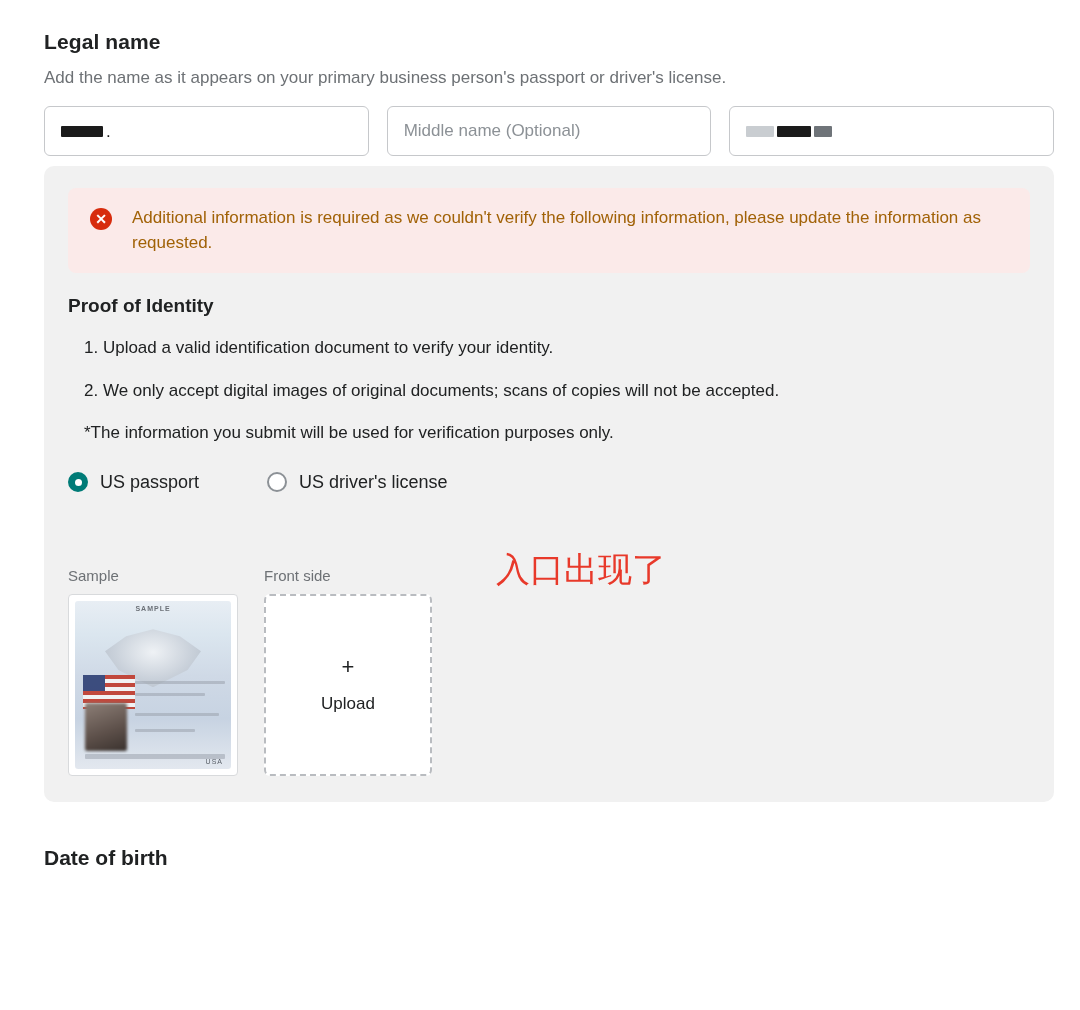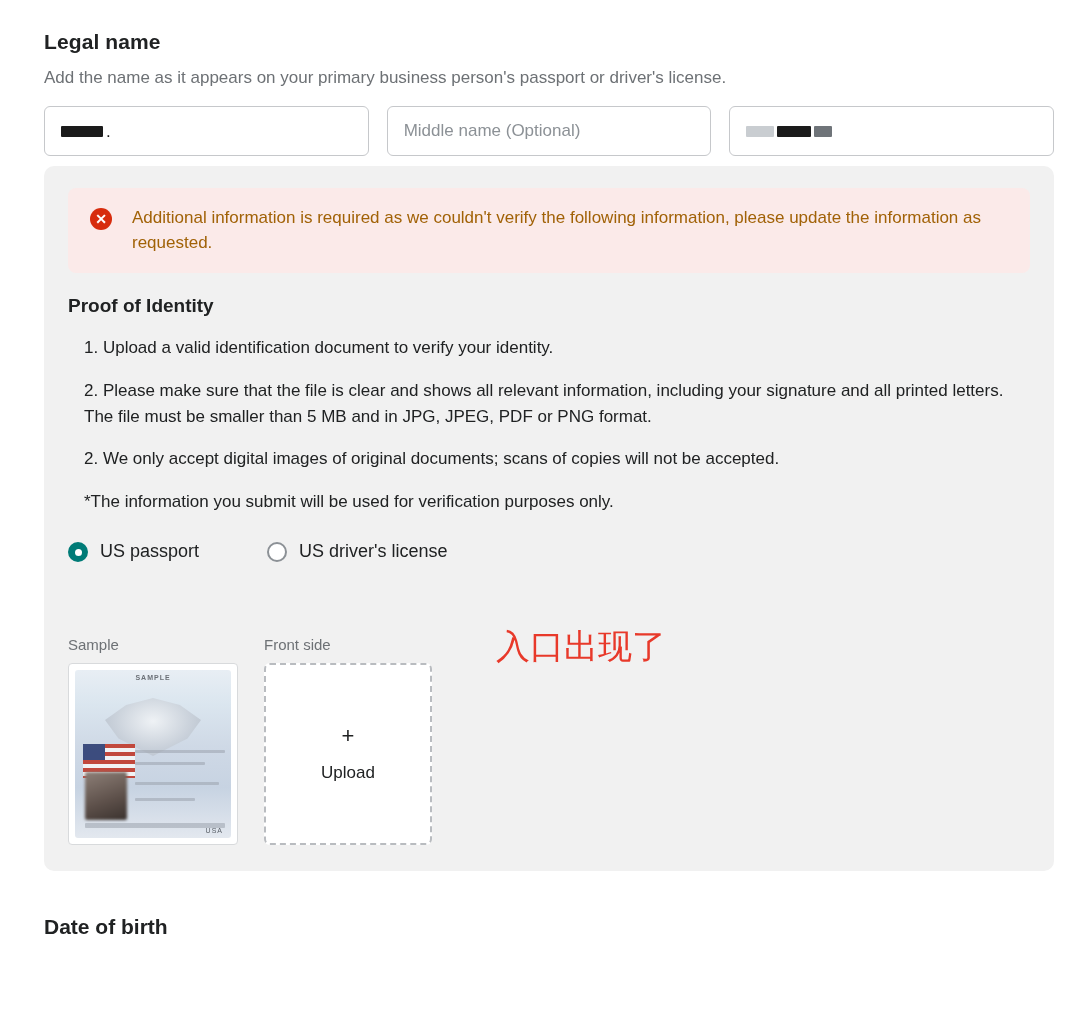--- a/index.html
+++ b/index.html
@@ -110,21 +110,21 @@
     margin: 0 0 18px 0;
   }
   .radios {
     display: flex;
     align-items: center;
     gap: 68px;
     margin-bottom: 26px;
   }
   .radio {
     display: flex;
-    align-items: flex-end;
+    align-items: flex-start;
     gap: 12px;
     font-size: 18px;
     color: #202223;
   }
   .radio-circle {
     width: 20px; height: 20px;
     border-radius: 50%;
     border: 2px solid #8c9196;
     background: #ffffff;
     position: relative;
@@ -243,21 +243,21 @@
     line-height: 1;
   }
   .upload-label {
     font-size: 17px;
     color: #202223;
   }
   .annotation {
     font-size: 34px;
     color: #e8392a;
     margin-left: 38px;
-    margin-top: 36px;
+    margin-top: 28px;
     white-space: nowrap;
   }
   .footer-title {
     font-size: 21px;
     font-weight: bold;
     margin-top: 44px;
   }
 </style>
 </head>
 <body>
@@ -288,21 +288,20 @@
 
     <div class="alert">
       <div class="alert-icon">✕</div>
       <div class="alert-text">Additional information is required as we couldn't verify the following information, please update the information as requested.</div>
     </div>
 
     <h3 class="sub-head">Proof of Identity</h3>
 
     <div class="instructions">
       <p>1. Upload a valid identification document to verify your identity.</p>
-      <p>2. Please make sure that the file is clear and shows all relevant information, including your signature and all printed letters. The file must be smaller than 5 MB and in JPG, JPEG, PDF or PNG format.</p>
       <p>2. We only accept digital images of original documents; scans of copies will not be accepted.</p>
       <p>*The information you submit will be used for verification purposes only.</p>
     </div>
 
 
     <div class="radios">
       <div class="radio">
         <span class="radio-circle checked"></span>
         <span>US passport</span>
       </div>

